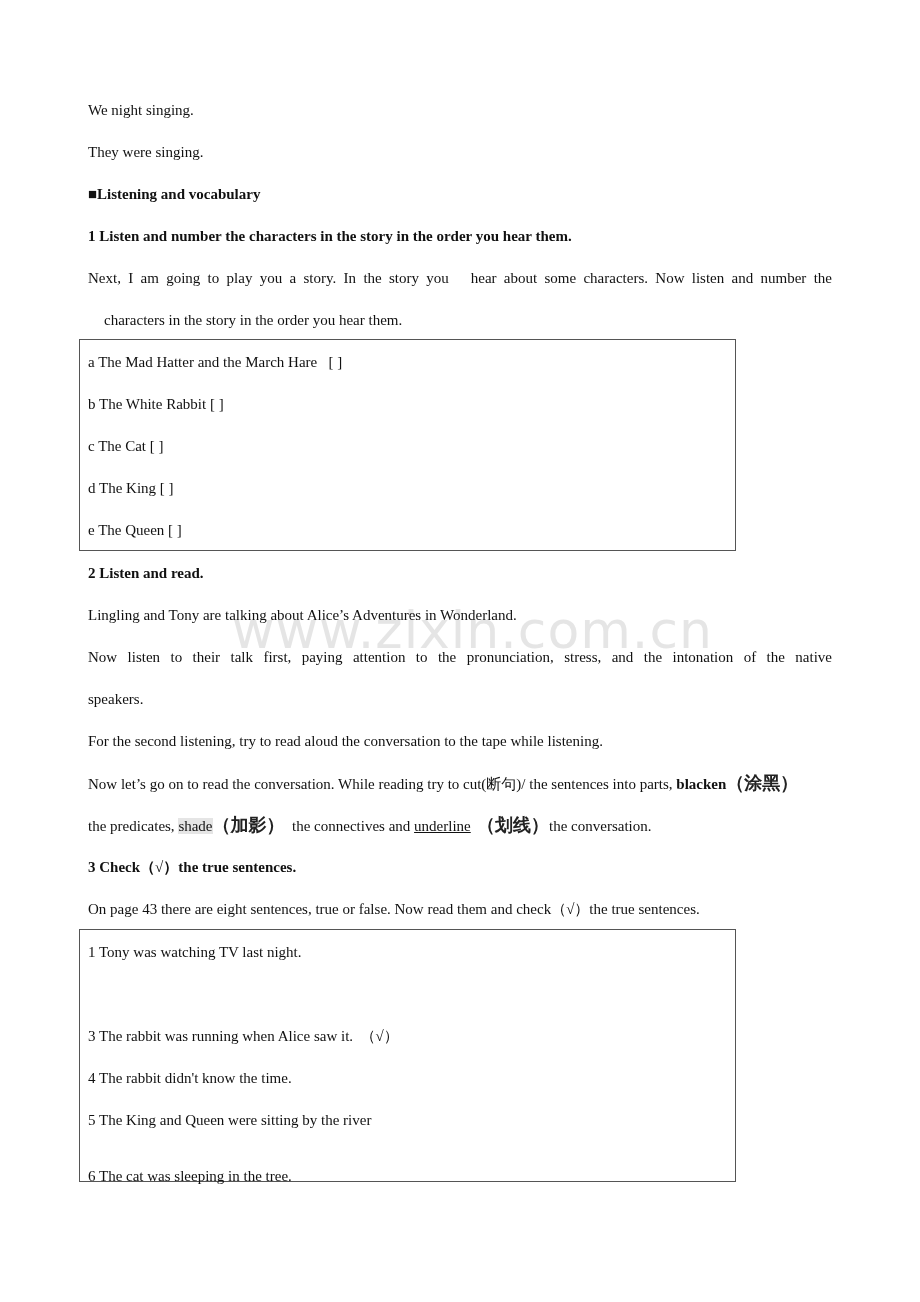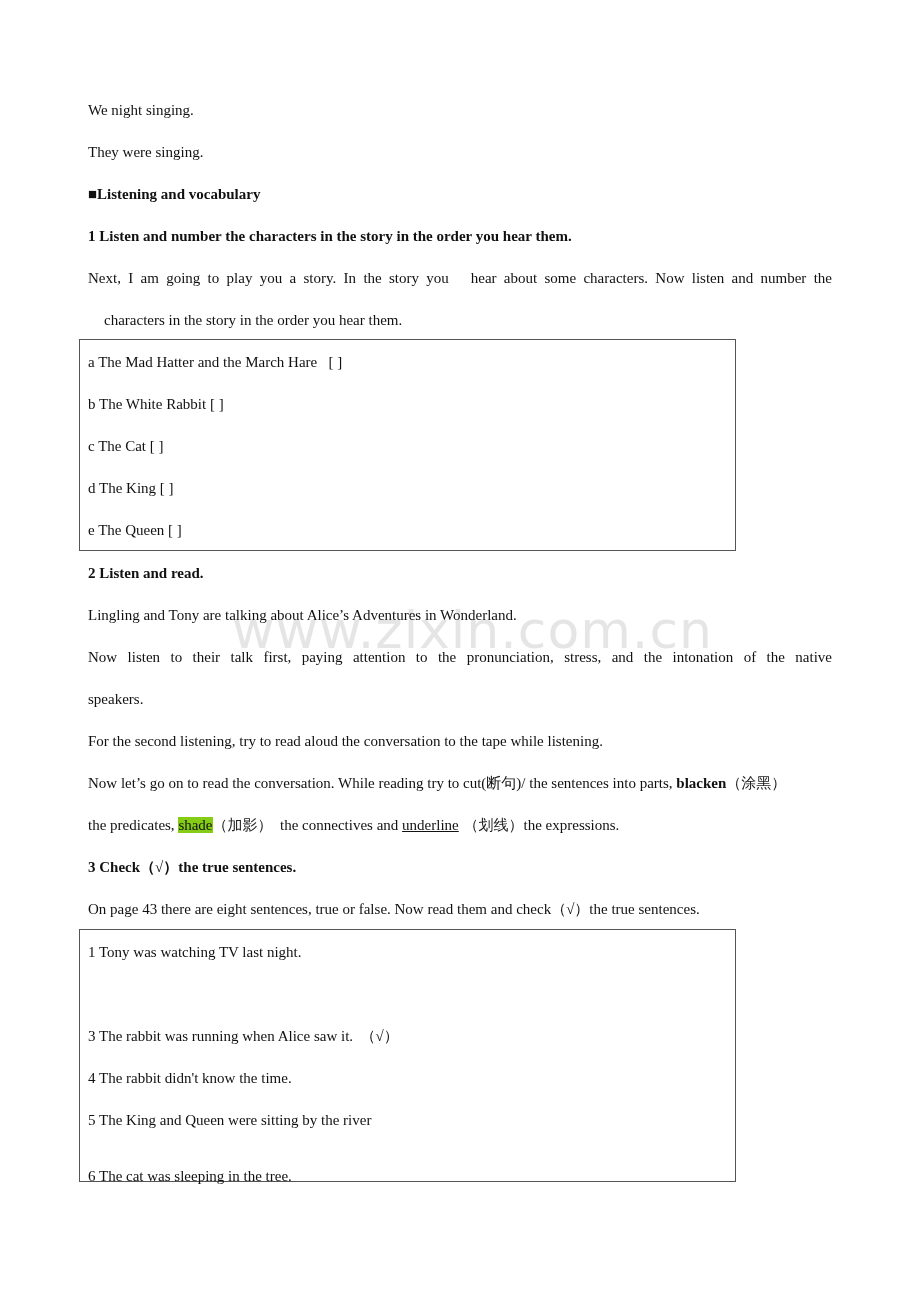--- a/index.html
+++ b/index.html
@@ -3,23 +3,23 @@
 <meta charset="utf-8">
 <style>
   html, body { margin: 0; padding: 0; background: #ffffff; }
   body { width: 920px; height: 1302px; position: relative; overflow: hidden;
          font-family: "Liberation Serif", serif; font-size: 15px; color: #111; }
   .line { position: absolute; left: 88px; white-space: nowrap; line-height: 20px; }
   .bold { font-weight: bold; }
   .justify { width: 744px; text-align: justify; text-align-last: justify; white-space: normal; }
   .box { position: absolute; left: 79px; width: 657px; border: 1px solid #555; box-sizing: border-box; text-align: right; }
   .box .item { position: absolute; left: 8px; white-space: nowrap; line-height: 20px; }
-  .shade { background: #84cc16; }
+  .shade { background: #e5e5e5; }
   .uline { text-decoration: underline; }
-  .cjk { font-family: "DejaVu Sans", sans-serif; font-size: 15px; color: #222; }
+  .cjk { font-family: "DejaVu Sans", sans-serif; font-size: 18px; color: #222; font-weight: bold; }
   .watermark { position: absolute; left: 232px; top: 600px; font-family: "DejaVu Sans", sans-serif;
                font-size: 52px; color: rgba(180,180,180,0.35); letter-spacing: 1px; pointer-events: none; }
 </style>
 </head>
 <body>
 
 <div class="watermark">www.zixin.com.cn</div>
 
 <div class="line" style="top:100px">We night singing.</div>
 <div class="line" style="top:142px">They were singing.</div>
@@ -43,21 +43,21 @@
 <div class="line bold" style="top:563px">2 Listen and read.</div>
 <div class="line" style="top:605px">Lingling and Tony are talking about Alice’s Adventures in Wonderland.</div>
 <div class="line justify" style="top:647px">Now listen to their talk first, paying attention to the pronunciation, stress, and the intonation of the native</div>
 <div class="line" style="top:689px">speakers.</div>
 <div class="line" style="top:731px">For the second listening, try to read aloud the conversation to the tape while listening.</div>
 
 <div class="line" style="top:773px">
   <span>Now let’s go on to read the conversation. While reading try to cut(断句)/ the sentences into parts, </span><span class="bold">blacken</span><span class="cjk">（涂黑）</span>
 </div>
 <div class="line" style="top:815px">
-  <span>the predicates, </span><span class="shade">shade</span><span class="cjk">（加影）</span><span> &nbsp;the connectives and </span><span class="uline">underline</span><span class="cjk"> （划线）</span><span>the expressions.</span>
+  <span>the predicates, </span><span class="shade">shade</span><span class="cjk">（加影）</span><span> &nbsp;the connectives and </span><span class="uline">underline</span><span class="cjk"> （划线）</span><span>the conversation.</span>
 </div>
 
 <div class="line bold" style="top:857px">3 Check（√）the true sentences.</div>
 <div class="line" style="top:899px">On page 43 there are eight sentences, true or false. Now read them and check（√）the true sentences.</div>
 
 <div class="box" style="top:929px; height:253px">
   <div class="item" style="top:12px">1 Tony was watching TV last night.</div>
   <div class="item" style="top:96px">3 The rabbit was running when Alice saw it. &nbsp;（√）</div>
   <div class="item" style="top:138px">4 The rabbit didn't know the time.</div>
   <div class="item" style="top:180px">5 The King and Queen were sitting by the river</div>

